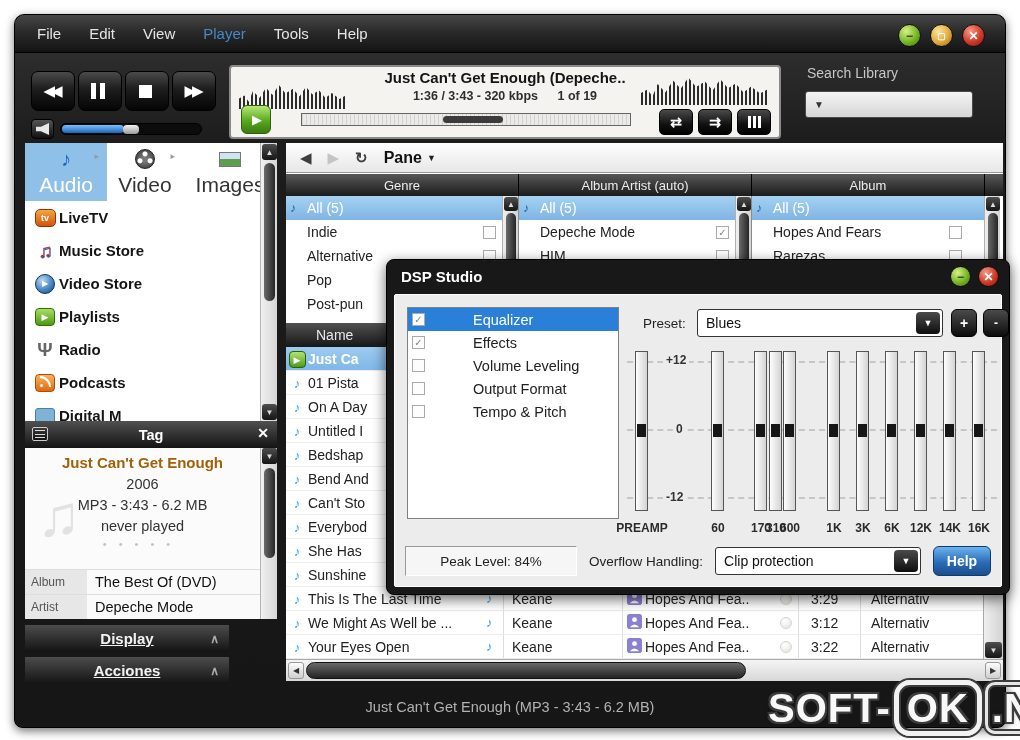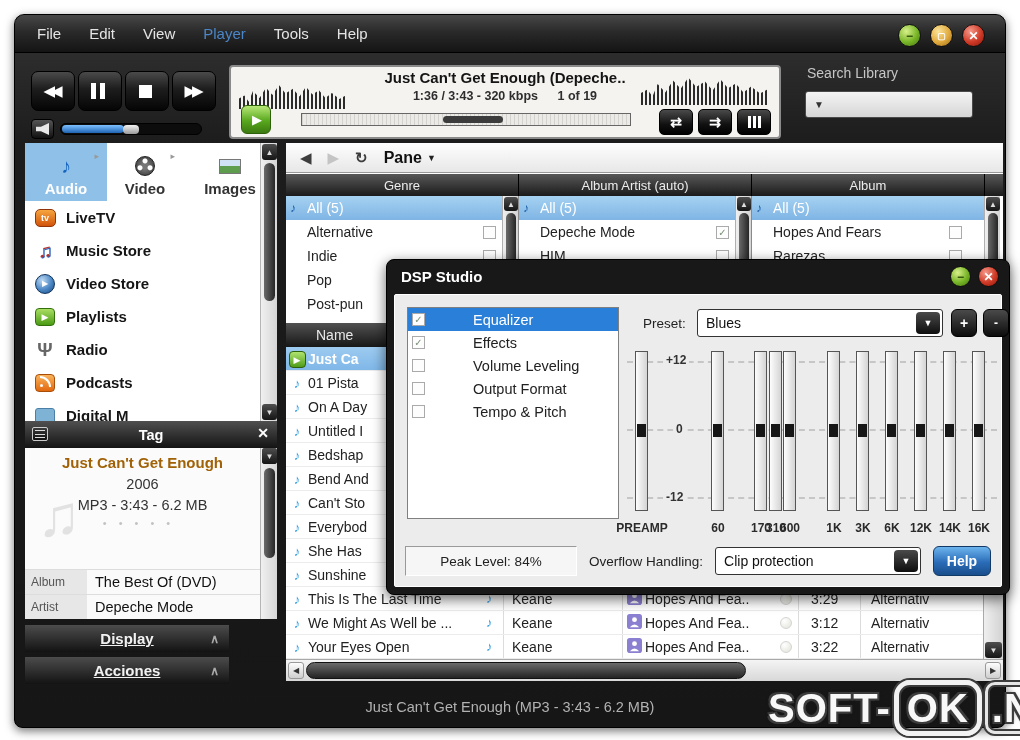--- a/index.html
+++ b/index.html
@@ -43,28 +43,28 @@
   .mbtn .bars3 i{display:block;width:3px;height:12px;background:#fff;}
   
   .search-label{position:absolute;left:792px;top:50px;font-size:14px;color:#c6c6c6;}
   .search-box{position:absolute;left:790px;top:76px;width:168px;height:27px;background:linear-gradient(#f4f4f4,#d6d6d6);border:1px solid #4a4a4a;border-radius:3px;display:flex;align-items:center;padding-left:8px;}
   .search-box .dd{font-size:10px;color:#333;}
   
   .sidebar{position:absolute;left:10px;top:128px;width:252px;height:278px;background:#fff;overflow:hidden;}
   .tabs{display:flex;height:58px;}
   .tab{position:relative;display:flex;flex-direction:column;align-items:center;justify-content:flex-end;padding-bottom:4px;}
   .tab .caret{position:absolute;top:8px;right:8px;font-size:9px;color:#999;}
-  .tab-label{font-size:15px;font-weight:bold;color:#333;}
+  .tab-label{font-size:21px;font-weight:normal;color:#333;}
   .tab.sel{background:#8fc0e8;}
   .tab.sel .tab-label{color:#fff;}
   .tab-ic{height:24px;display:flex;align-items:center;justify-content:center;margin-bottom:2px;}
   .ic-audionote{color:#1565c0;font-size:20px;font-weight:bold;}
   .ic-reel{width:20px;height:20px;border-radius:50%;background:radial-gradient(circle at 50% 22%,#fff 2px,transparent 3px),radial-gradient(circle at 22% 60%,#fff 2px,transparent 3px),radial-gradient(circle at 78% 60%,#fff 2px,transparent 3px),radial-gradient(circle at 50% 50%,#777 3px,#4a4a4a 9px,#2c2c2c);border:1px solid #222;}
   .ic-photo{width:22px;height:15px;border:1px solid #777;background:linear-gradient(#cfe3f5 0 50%,#5e9c4e 50%);}
-  .sb-item{height:33px;display:flex;align-items:center;gap:9px;padding:0 8px;}
+  .sb-item{height:33px;display:flex;align-items:center;gap:2px;padding:0 8px;}
   .sb-label{font-size:15px;font-weight:bold;color:#151515;}
   .sb-arrow{margin-left:auto;color:#999;font-size:11px;}
   .sb-ic{width:24px;height:22px;display:flex;align-items:center;justify-content:center;position:relative;flex:0 0 24px;}
   .ic-livetv{width:21px;height:18px;border-radius:5px;background:linear-gradient(#f6a640,#d1530a);border:1px solid #90350a;color:#fff;font-size:9px;font-weight:bold;display:flex;align-items:center;justify-content:center;}
   .ic-musicstore{color:#b03030;font-size:19px;text-shadow:1px 1px 0 #3366bb;}
   .ic-videostore{width:20px;height:20px;border-radius:50%;background:radial-gradient(circle at 35% 30%,#bcd8f2,#4a86c4 55%,#1a4a80);border:1px solid #10335c;color:#fff;font-size:8px;display:flex;align-items:center;justify-content:center;}
   .ic-playlists{width:20px;height:18px;border-radius:4px;background:linear-gradient(#aade62,#4a9a14);border:1px solid #33700c;color:#fff;font-size:9px;display:flex;align-items:center;justify-content:center;}
   .ic-radio{color:#666;font-size:19px;font-weight:bold;}
   .ic-podcast{width:20px;height:18px;border-radius:4px;background:linear-gradient(#f9b45c,#e2690f);border:1px solid #a84e08;position:relative;}
   .ic-podcast:before{content:"";position:absolute;left:4px;bottom:4px;width:9px;height:9px;border-top:2px solid #fff;border-right:2px solid #fff;border-radius:0 11px 0 0;}
@@ -341,20 +341,21 @@
       </span>
     <span class="hdr-title">Tag</span>
     <span class="hdr-x">✕</span>
   </div>
   <div class="tag-body">
     <div class="tag-ghost">♫</div>
     <div class="tag-inner">
       <div class="tag-title">Just Can't Get Enough</div>
       <div class="tag-line">2006</div>
       <div class="tag-line">MP3 - 3:43 - 6.2 MB</div>
+      <div class="tag-line">never played</div>
       <div class="tag-rating">•••••</div>
       <div class="tag-fields">
 
       <div class="tfrow">
             <span class="tflabel">Album</span>
             <span class="tfvalue">The Best Of (DVD)</span>
           </div>
           <div class="tfrow">
             <span class="tflabel">Artist</span>
             <span class="tfvalue">Depeche Mode</span>
@@ -394,26 +395,26 @@
     <div class="pane-body">
       <div class="pcol" style="left:0">
 
       <div class="prow sel">
             <span class="pnote">♪</span>
             <span class="plabel">All (5)</span>
 
           </div>
           <div class="prow">
 
+            <span class="plabel">Indie</span>
+            <span class="cb"></span>
+          </div>
+          <div class="prow">
+
             <span class="plabel">Alternative</span>
-            <span class="cb"></span>
-          </div>
-          <div class="prow">
-
-            <span class="plabel">Indie</span>
             <span class="cb"></span>
           </div>
           <div class="prow">
 
             <span class="plabel">Pop</span>
             <span class="cb"></span>
           </div>
           <div class="prow">
 
             <span class="plabel">Post-pun</span>

